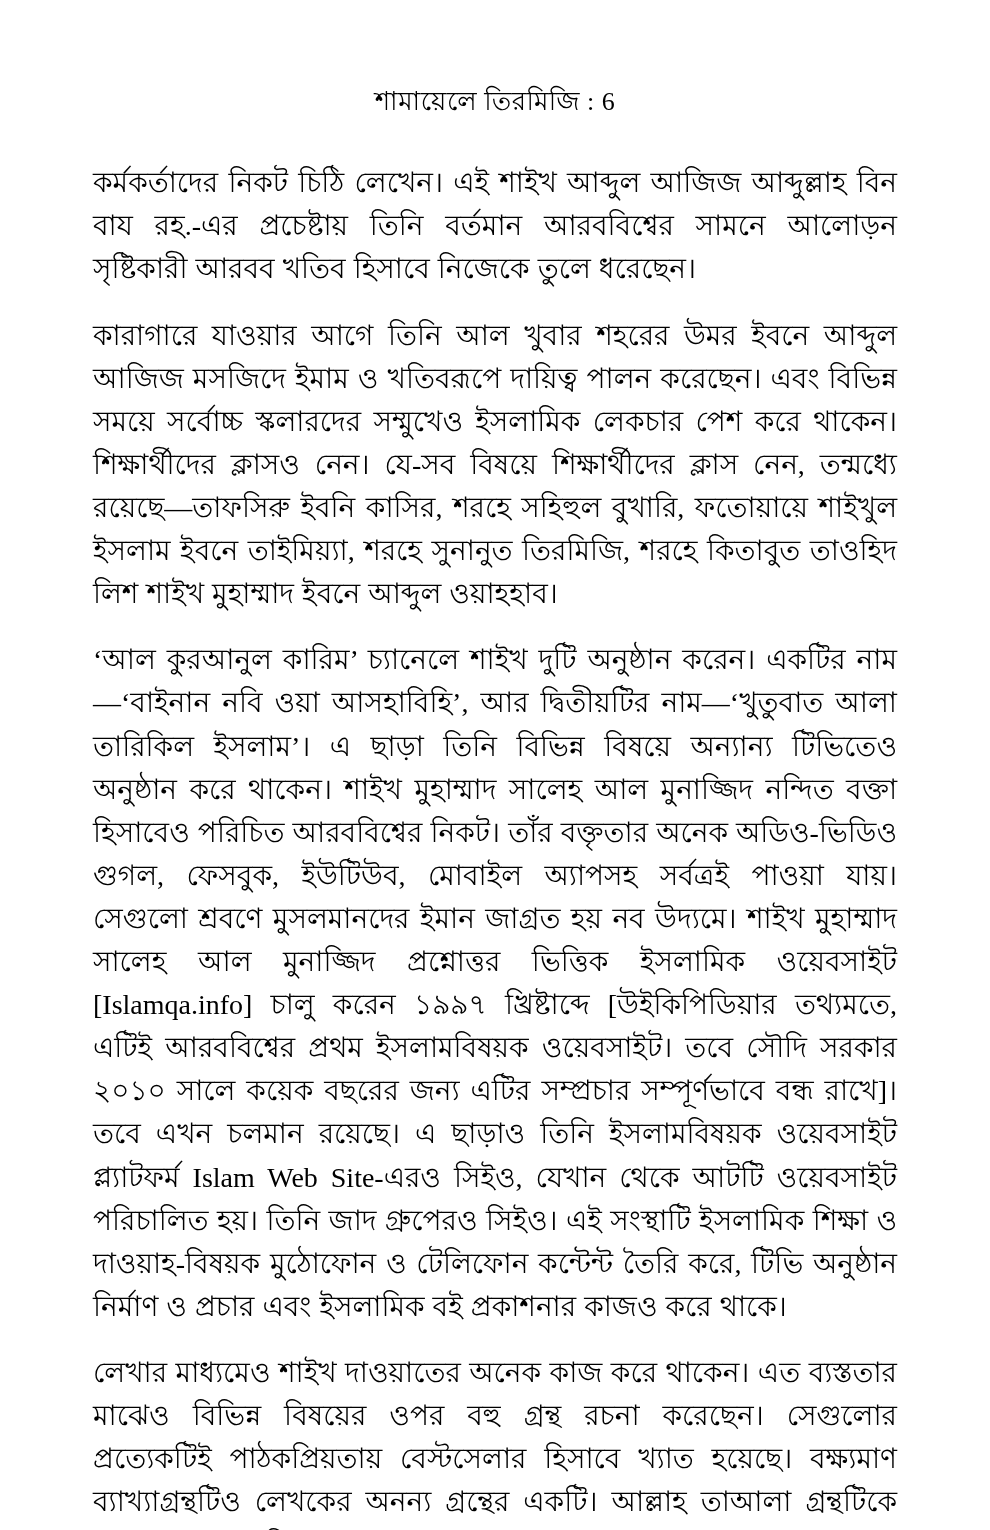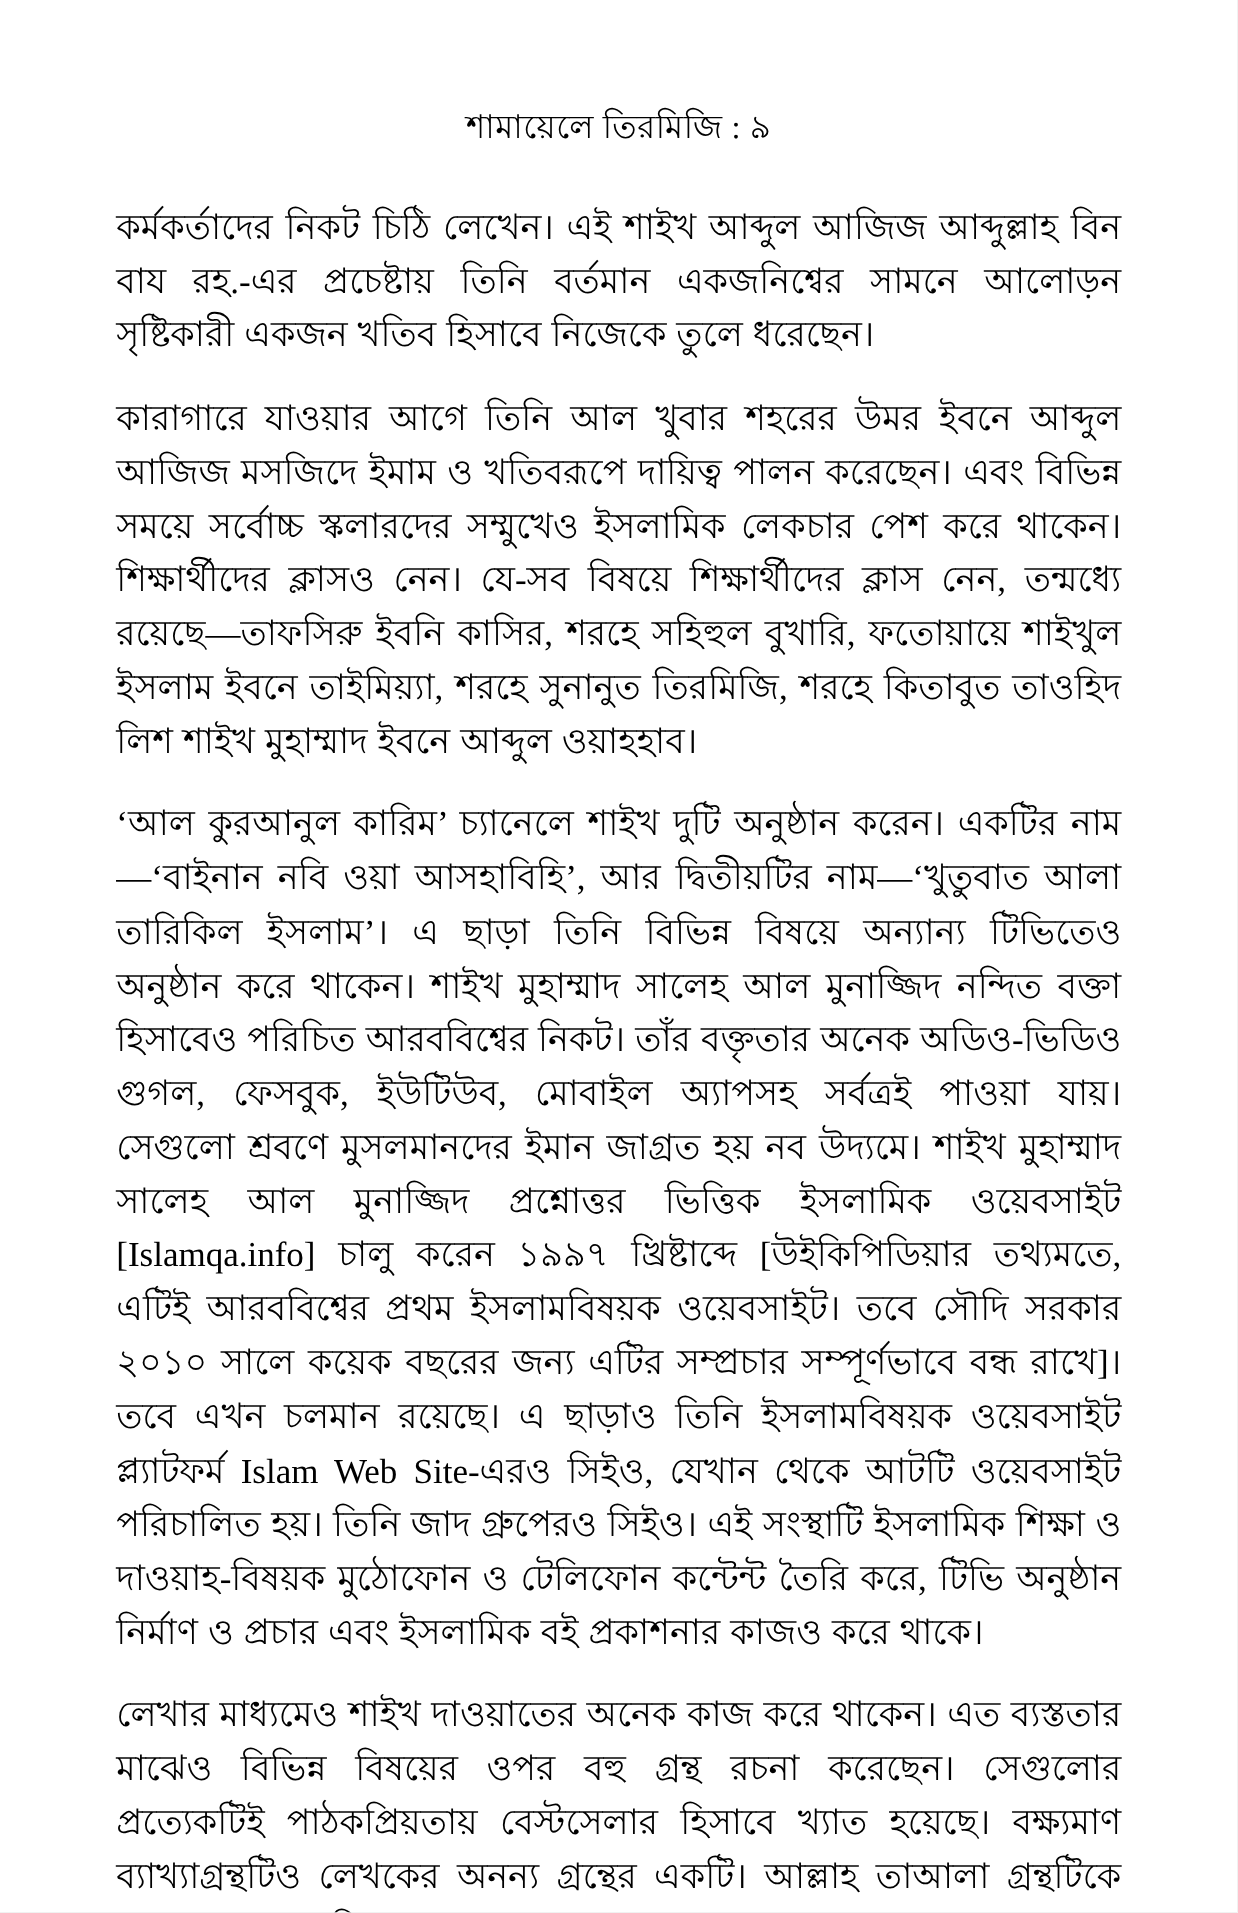--- a/index.html
+++ b/index.html
@@ -34,21 +34,21 @@
   }
   .content p {
     margin: 0 0 23px 0;
     word-spacing: 1px;
   }
 </style>
 </head>
 <body>
 
 <div class="page">
-  <div class="running-header">শামায়েলে তিরমিজি : ৯</div>
+  <div class="running-header">শামায়েলে তিরমিজি : 6</div>
 
   <div class="content">
-    <p>কর্মকর্তাদের নিকট চিঠি লেখেন। এই শাইখ আব্দুল আজিজ আব্দুল্লাহ বিন বায রহ.-এর প্রচেষ্টায় তিনি বর্তমান একজনিশ্বের সামনে আলোড়ন সৃষ্টিকারী একজন খতিব হিসাবে নিজেকে তুলে ধরেছেন।</p>
+    <p>কর্মকর্তাদের নিকট চিঠি লেখেন। এই শাইখ আব্দুল আজিজ আব্দুল্লাহ বিন বায রহ.-এর প্রচেষ্টায় তিনি বর্তমান আরববিশ্বের সামনে আলোড়ন সৃষ্টিকারী আরবব খতিব হিসাবে নিজেকে তুলে ধরেছেন।</p>
     <p>কারাগারে যাওয়ার আগে তিনি আল খুবার শহরের উমর ইবনে আব্দুল আজিজ মসজিদে ইমাম ও খতিবরূপে দায়িত্ব পালন করেছেন। এবং বিভিন্ন সময়ে সর্বোচ্চ স্কলারদের সম্মুখেও ইসলামিক লেকচার পেশ করে থাকেন। শিক্ষার্থীদের ক্লাসও নেন। যে-সব বিষয়ে শিক্ষার্থীদের ক্লাস নেন, তন্মধ্যে রয়েছে—তাফসিরু ইবনি কাসির, শরহে সহিহুল বুখারি, ফতোয়ায়ে শাইখুল ইসলাম ইবনে তাইমিয়্যা, শরহে সুনানুত তিরমিজি, শরহে কিতাবুত তাওহিদ লিশ শাইখ মুহাম্মাদ ইবনে আব্দুল ওয়াহহাব।</p>
     <p>‘আল কুরআনুল কারিম’ চ্যানেলে শাইখ দুটি অনুষ্ঠান করেন। একটির নাম—‘বাইনান নবি ওয়া আসহাবিহি’, আর দ্বিতীয়টির নাম—‘খুতুবাত আলা তারিকিল ইসলাম’। এ ছাড়া তিনি বিভিন্ন বিষয়ে অন্যান্য টিভিতেও অনুষ্ঠান করে থাকেন। শাইখ মুহাম্মাদ সালেহ আল মুনাজ্জিদ নন্দিত বক্তা হিসাবেও পরিচিত আরববিশ্বের নিকট। তাঁর বক্তৃতার অনেক অডিও-ভিডিও গুগল, ফেসবুক, ইউটিউব, মোবাইল অ্যাপসহ সর্বত্রই পাওয়া যায়। সেগুলো শ্রবণে মুসলমানদের ইমান জাগ্রত হয় নব উদ্যমে। শাইখ মুহাম্মাদ সালেহ আল মুনাজ্জিদ প্রশ্নোত্তর ভিত্তিক ইসলামিক ওয়েবসাইট [Islamqa.info] চালু করেন ১৯৯৭ খ্রিষ্টাব্দে [উইকিপিডিয়ার তথ্যমতে, এটিই আরববিশ্বের প্রথম ইসলামবিষয়ক ওয়েবসাইট। তবে সৌদি সরকার ২০১০ সালে কয়েক বছরের জন্য এটির সম্প্রচার সম্পূর্ণভাবে বন্ধ রাখে]। তবে এখন চলমান রয়েছে। এ ছাড়াও তিনি ইসলামবিষয়ক ওয়েবসাইট প্ল্যাটফর্ম Islam Web Site-এরও সিইও, যেখান থেকে আটটি ওয়েবসাইট পরিচালিত হয়। তিনি জাদ গ্রুপেরও সিইও। এই সংস্থাটি ইসলামিক শিক্ষা ও দাওয়াহ-বিষয়ক মুঠোফোন ও টেলিফোন কন্টেন্ট তৈরি করে, টিভি অনুষ্ঠান নির্মাণ ও প্রচার এবং ইসলামিক বই প্রকাশনার কাজও করে থাকে।</p>
     <p>লেখার মাধ্যমেও শাইখ দাওয়াতের অনেক কাজ করে থাকেন। এত ব্যস্ততার মাঝেও বিভিন্ন বিষয়ের ওপর বহু গ্রন্থ রচনা করেছেন। সেগুলোর প্রত্যেকটিই পাঠকপ্রিয়তায় বেস্টসেলার হিসাবে খ্যাত হয়েছে। বক্ষ্যমাণ ব্যাখ্যাগ্রন্থটিও লেখকের অনন্য গ্রন্থের একটি। আল্লাহ তাআলা গ্রন্থটিকে কবুল করুন। আমিন।</p>
   </div>
 </div>
 
 </body></html>

